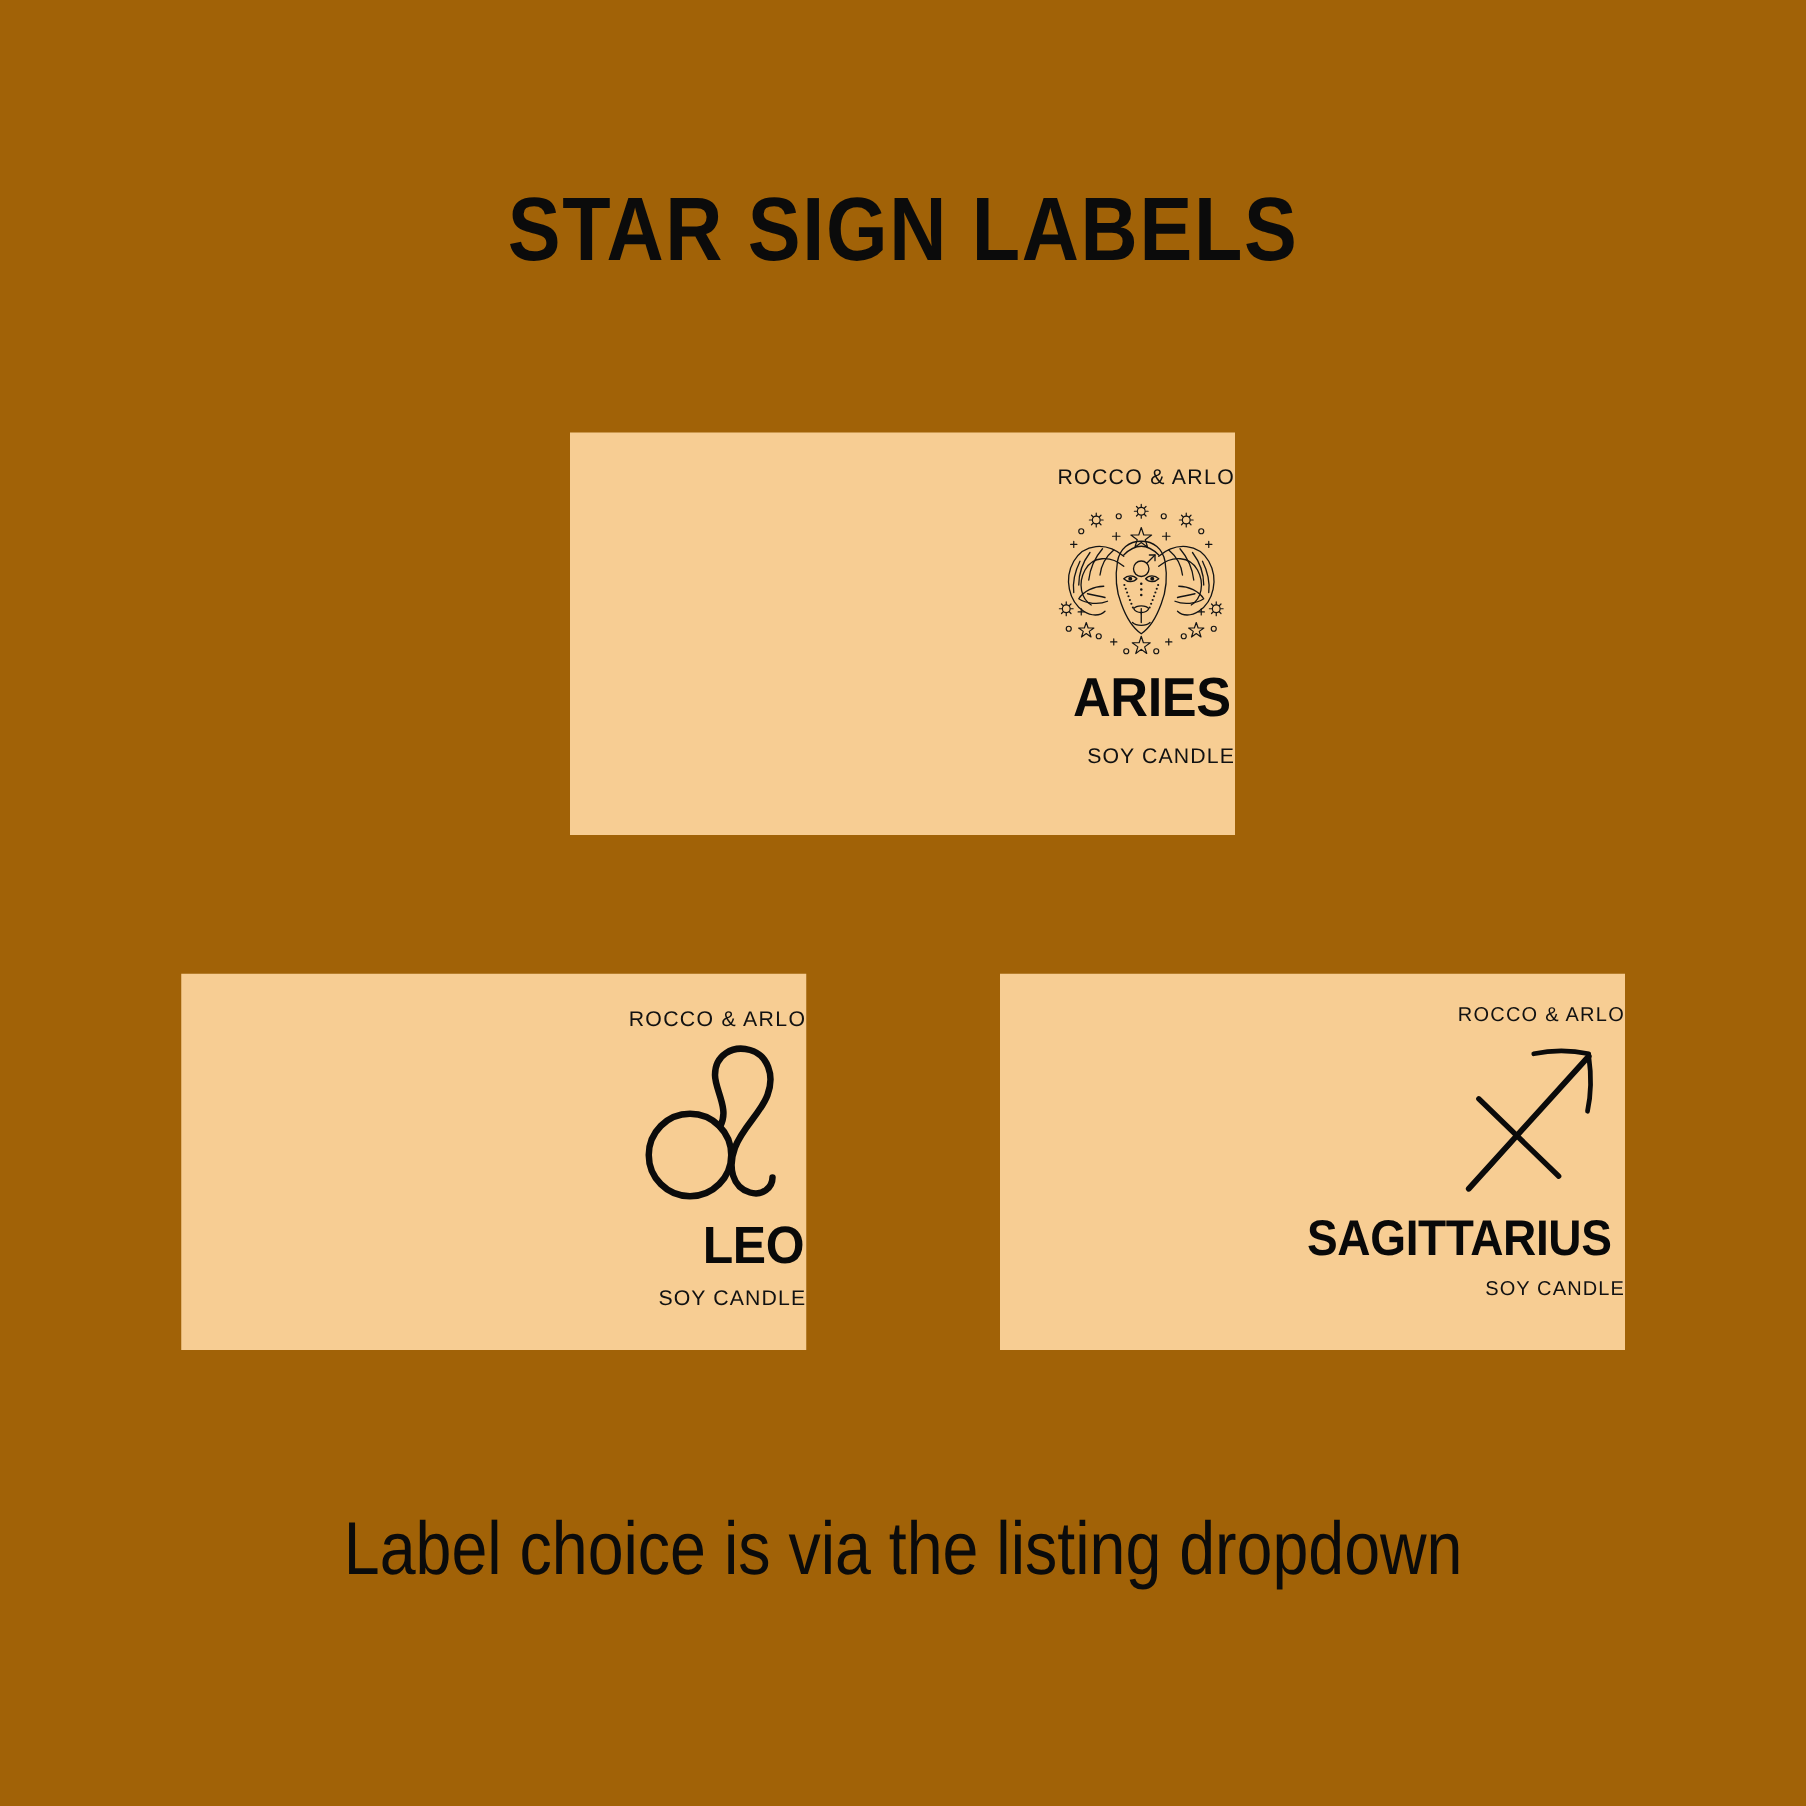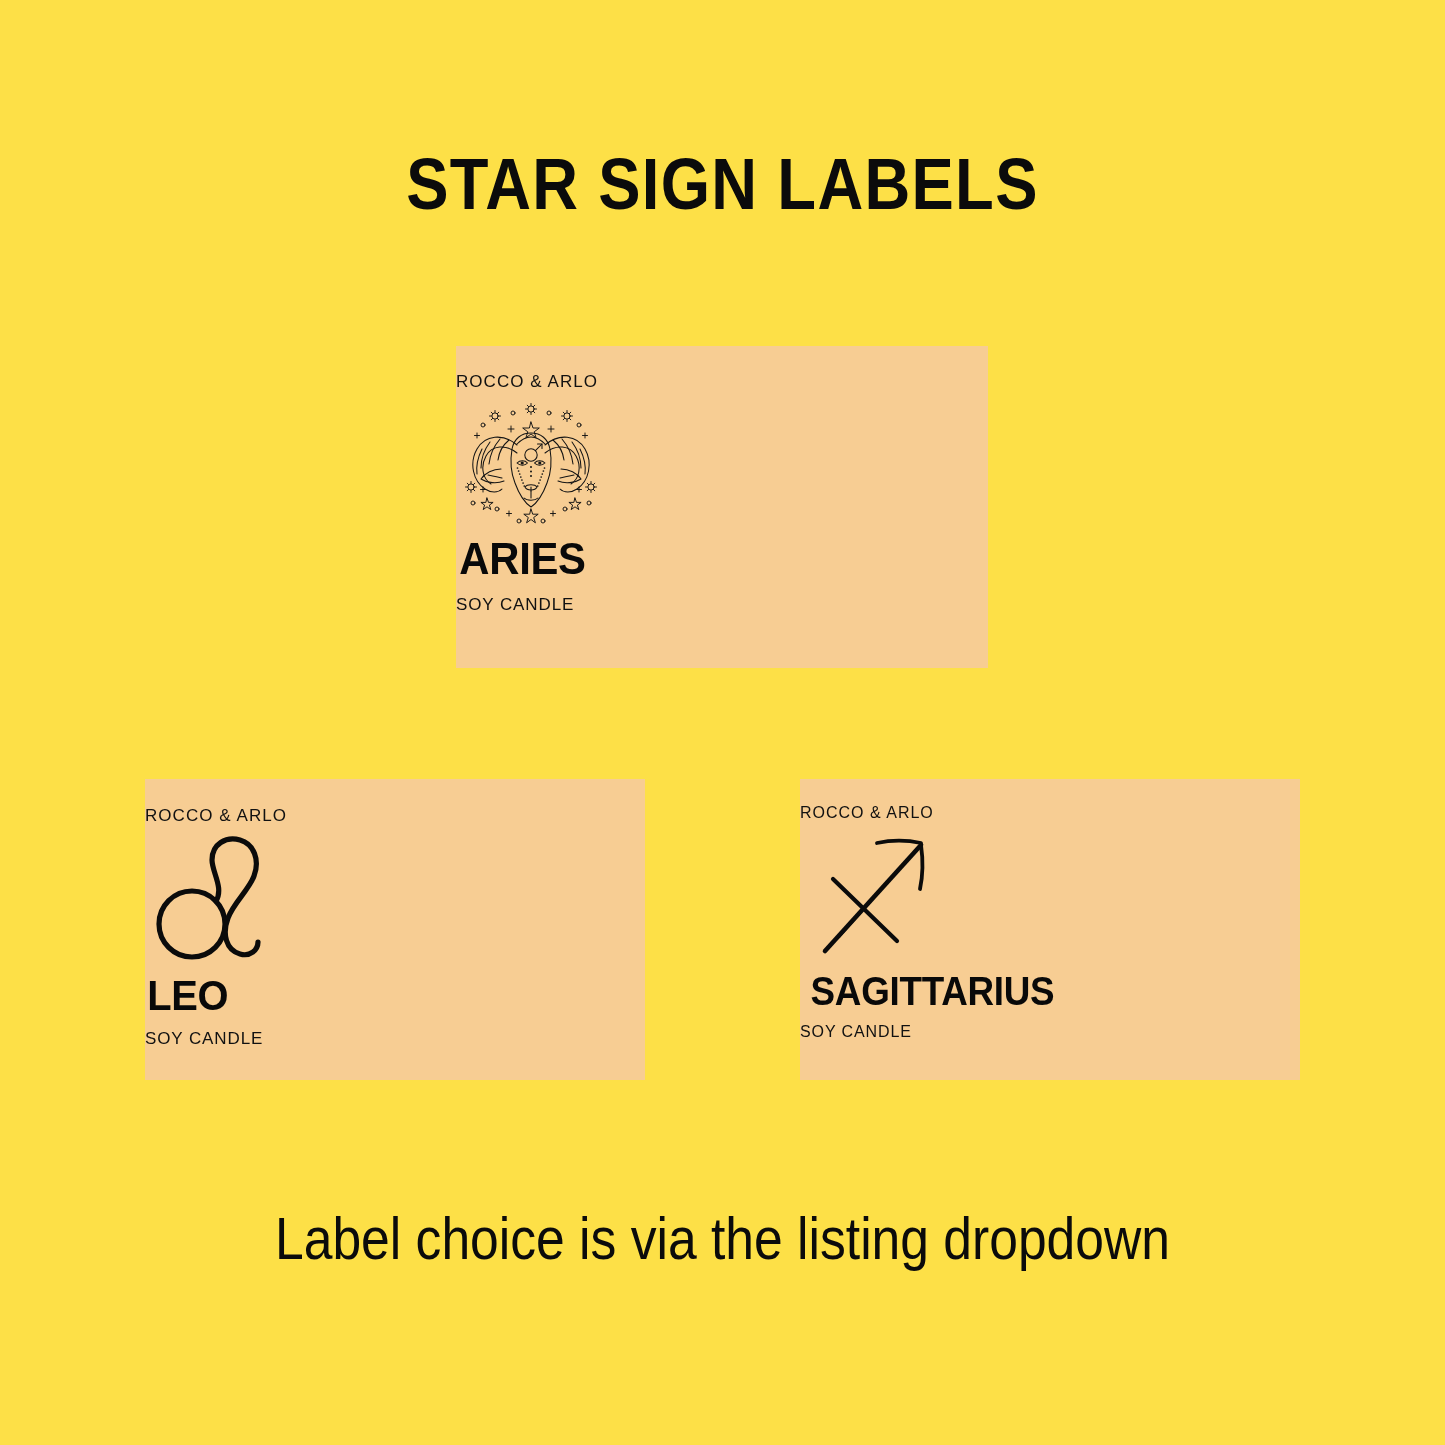--- a/index.html
+++ b/index.html
@@ -9,21 +9,21 @@
     background: #ffffff;
   }
   body {
     font-family: "Liberation Sans", sans-serif;
     -webkit-font-smoothing: antialiased;
   }
   #page {
     position: relative;
     width: 1445px;
     height: 1445px;
-    background: #fde047;
+    background: #a16207;
     overflow: hidden;
   }
 
   
   #page-title {
     position: absolute;
     left: 0;
     top: 146px;
     width: 1445px;
     text-align: center;
@@ -56,21 +56,21 @@
     white-space: nowrap;
   }
 
   
   .label-card {
     position: absolute;
     background: #f7cd93;
     box-sizing: border-box;
     display: flex;
     flex-direction: column;
-    align-items: flex-start;
+    align-items: flex-end;
   }
   #card-aries       { left: 456px; top: 346px;  width: 532px; height: 322px; }
   #card-leo         { left: 145px; top: 779px;  width: 500px; height: 301px; }
   #card-sagittarius { left: 800px; top: 779px;  width: 500px; height: 301px; }
 
   .brand {
     font-family: "Liberation Sans", sans-serif;
     font-weight: 400;
     font-size: 17px;
     letter-spacing: 1.05px;

